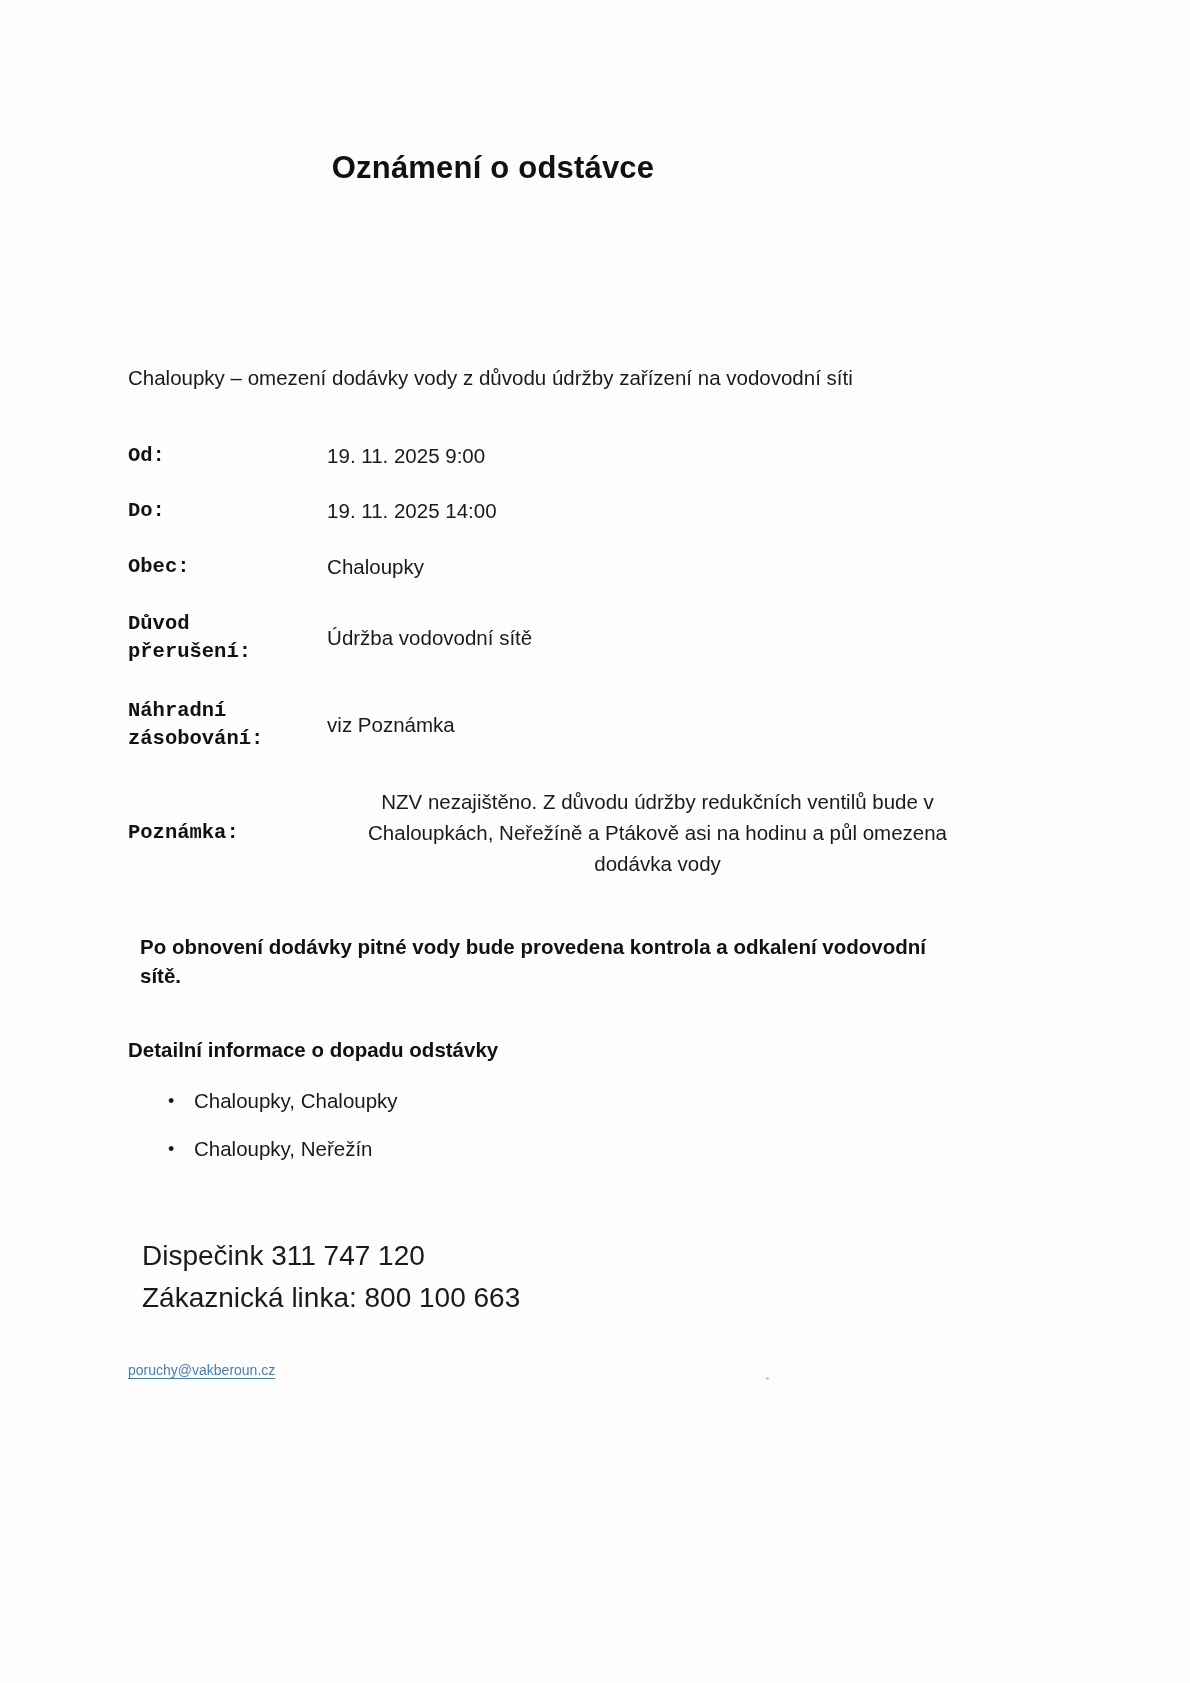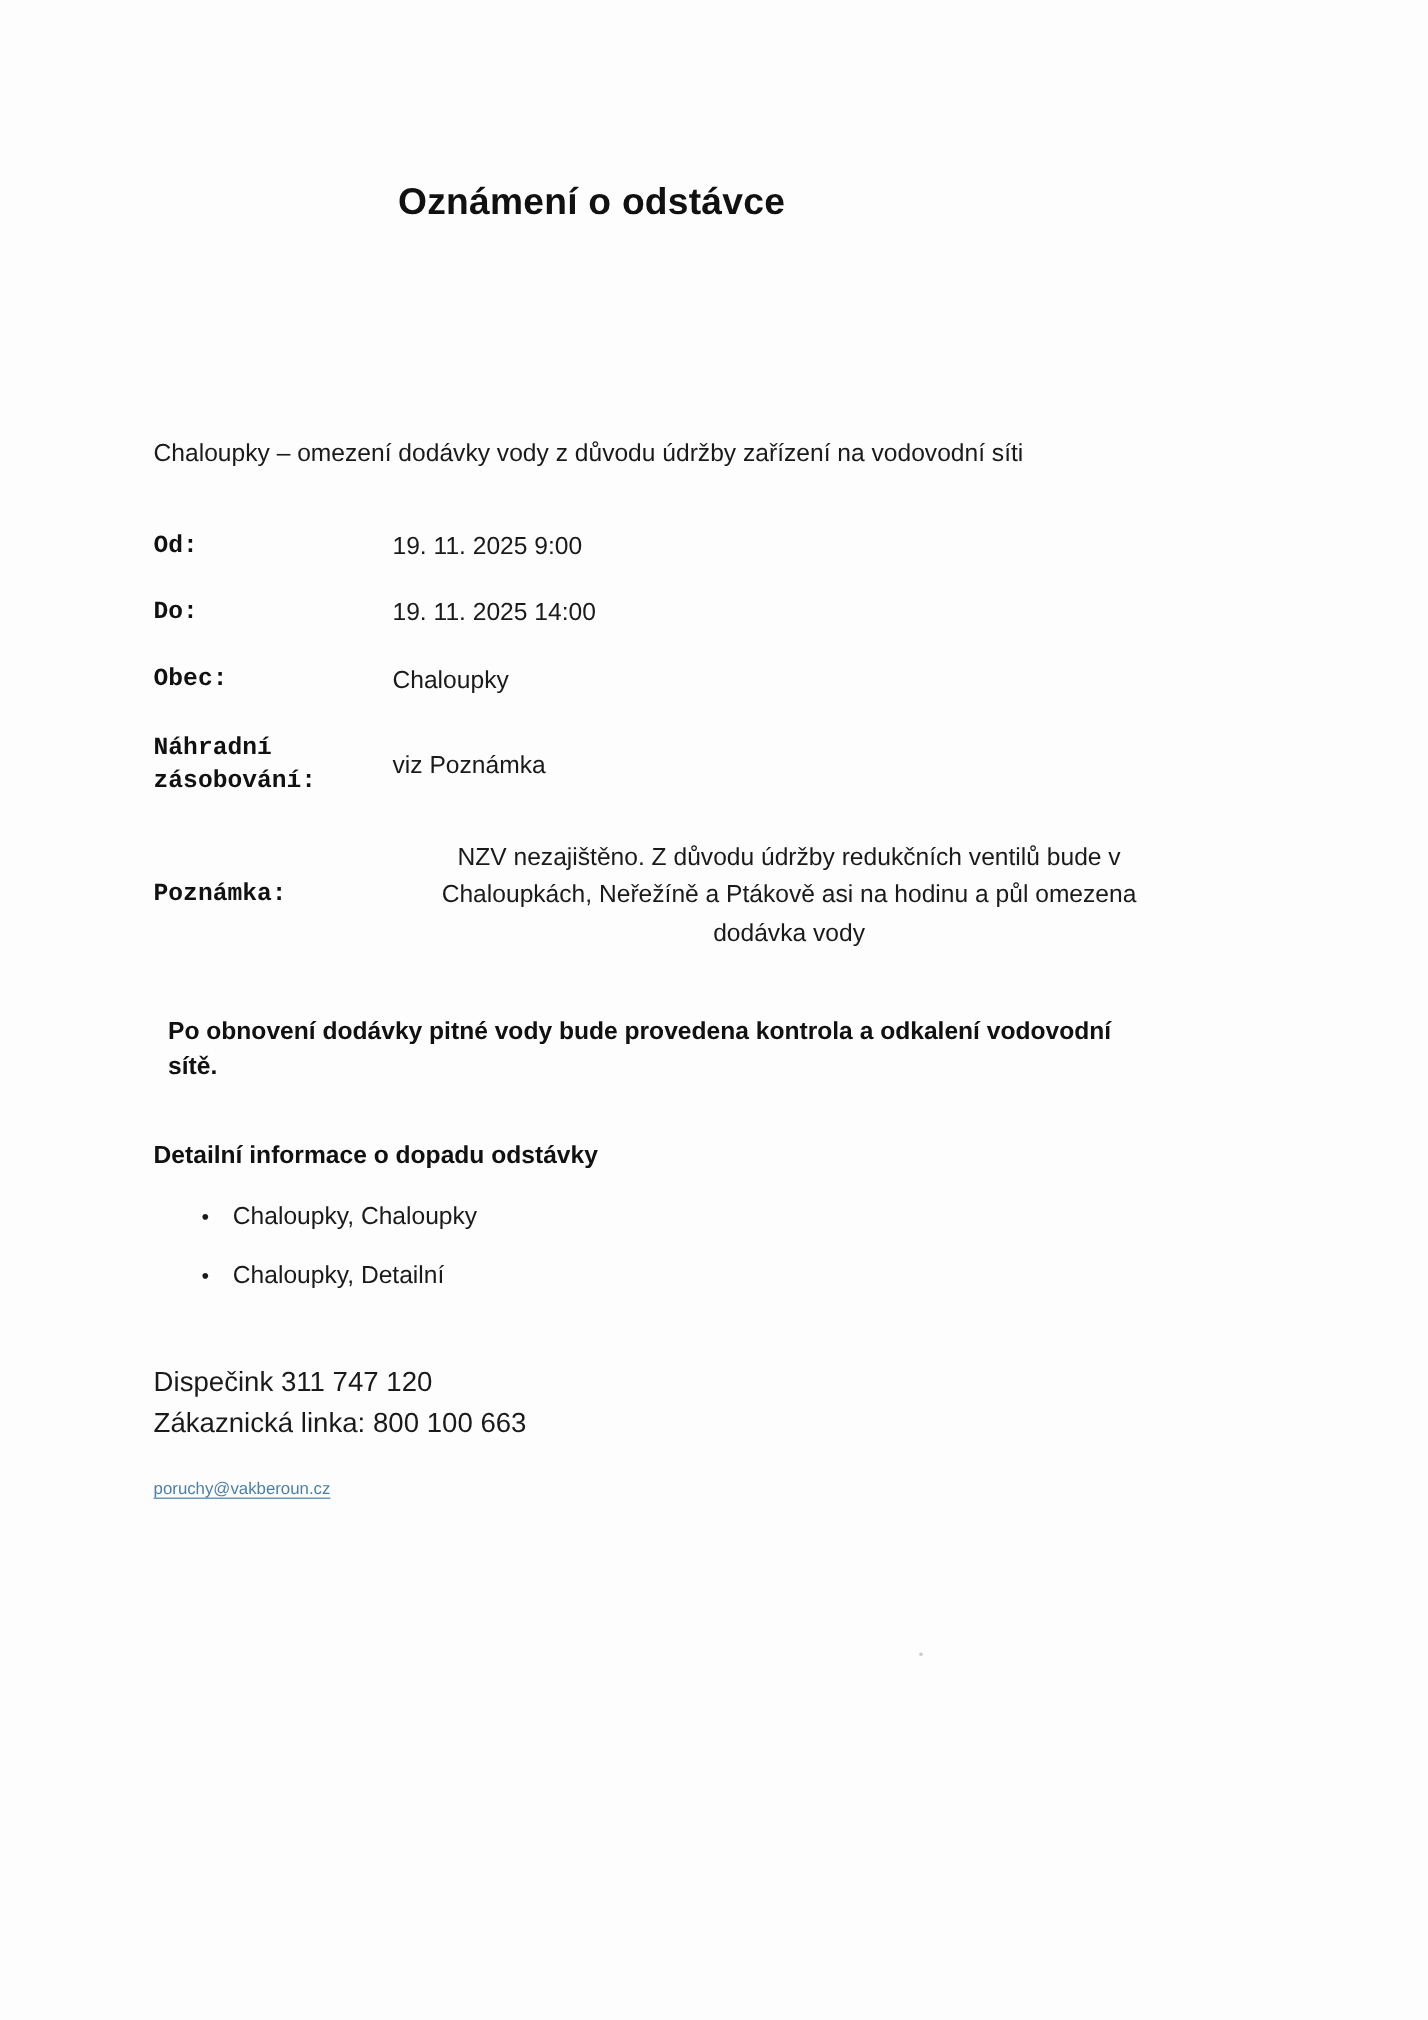--- a/index.html
+++ b/index.html
@@ -133,23 +133,23 @@
     line-height: 1.35;
     color: #1a1a1a;
   }
   .contact-lead {
     font-size: 20.5px;
     margin: 0;
     padding-top: 14px;
     color: #1a1a1a;
   }
   .phones {
-    font-size: 23px;
+    font-size: 28px;
     line-height: 1.48;
-    margin: 0;
+    margin: 14px;
     padding-top: 36px;
     color: #1a1a1a;
   }
   .phones span {
     display: block;
   }
   .link-line {
     font-size: 14px;
     margin: 0;
     padding-top: 30px;
@@ -190,20 +190,24 @@
           <td class="lbl">Od:</td>
           <td class="val">19. 11. 2025 9:00</td>
         </tr>
         <tr>
           <td class="lbl">Do:</td>
           <td class="val">19. 11. 2025 14:00</td>
         </tr>
         <tr>
           <td class="lbl">Obec:</td>
           <td class="val">Chaloupky</td>
+        </tr>
+        <tr class="tall">
+          <td class="lbl">Důvod přerušení:</td>
+          <td class="val">Údržba vodovodní sítě</td>
         </tr>
         <tr class="tall">
           <td class="lbl">Náhradní zásobování:</td>
           <td class="val">viz Poznámka</td>
         </tr>
         <tr class="note-row">
           <td class="lbl">Poznámka:</td>
           <td class="val">
             <span class="note-text">NZV nezajištěno. Z důvodu údržby redukčních ventilů bude v Chaloupkách, Neřežíně a Ptákově asi na hodinu a půl omezena dodávka vody</span>
           </td>
@@ -215,21 +219,21 @@
 
     <p class="section-head">Detailní informace o dopadu odstávky</p>
 
     <ul class="impact-list">
       <li>
         <span class="bullet">•</span>
         <span>Chaloupky, Chaloupky</span>
       </li>
       <li>
         <span class="bullet">•</span>
-        <span>Chaloupky, Detailní</span>
+        <span>Chaloupky, Neřežín</span>
       </li>
     </ul>
 
 
     <p class="phones">
       <span>Dispečink 311 747 120</span>
       <span>Zákaznická linka: 800 100 663</span>
     </p>
 
     <p class="link-line">

